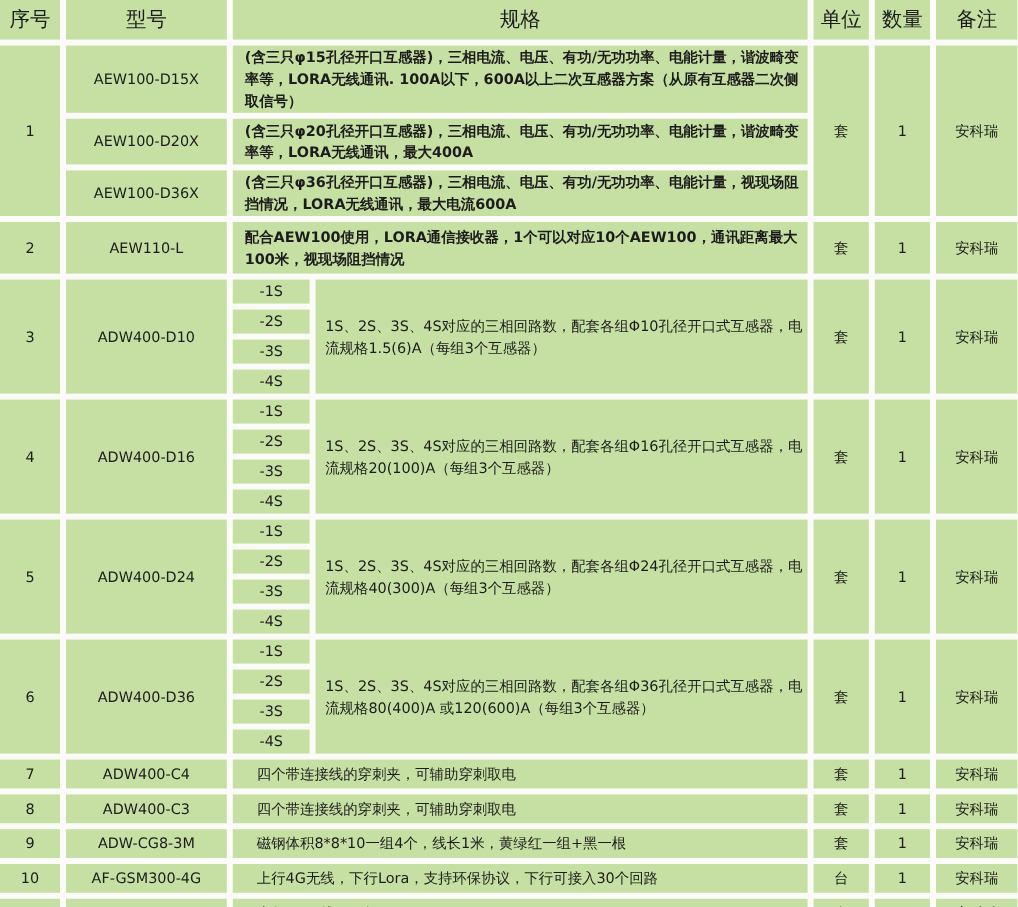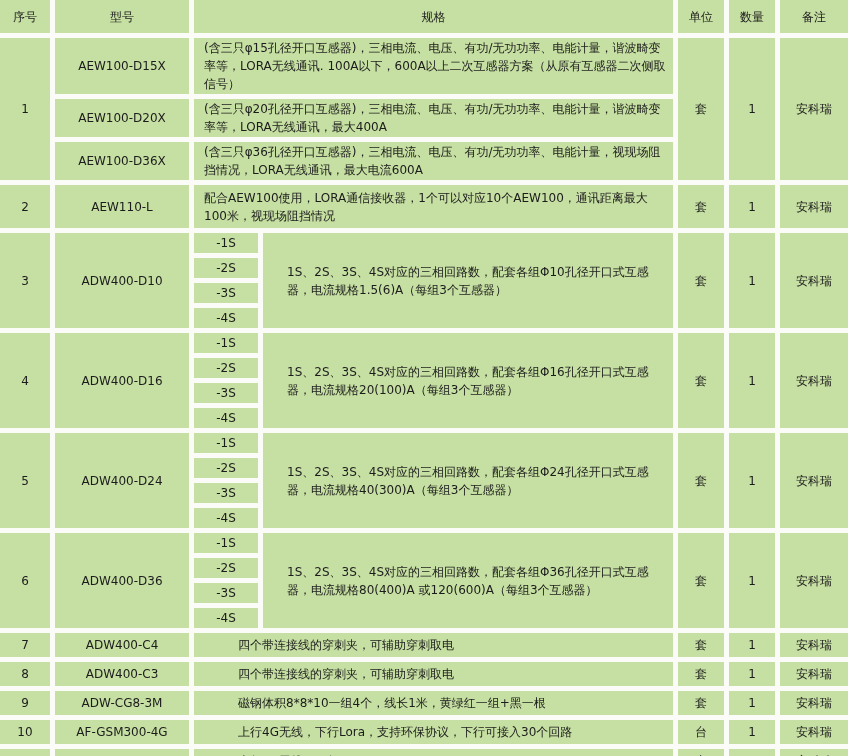--- a/index.html
+++ b/index.html
@@ -16,26 +16,26 @@
     background:#c6dfa2;
     font-family:"DejaVu Sans","Liberation Sans",sans-serif;
     font-size:12px;
     line-height:18px;
     color:#1c1c1c;
     vertical-align:middle;
     padding:1px 4px;
     overflow:hidden;
     font-weight:normal;
   }
-  th{font-size:12px;margin-left:44px;}
+  th{font-size:17px;margin-left:44px;}
   .c{text-align:center;}
   .spec{text-align:left;}
-  .pl10{padding-left:10px;}
-  .pl8{padding-left:24px;}
-  .pl36{padding-left:44px;}
+  .pl10{padding-left:10px;font-weight:bold;}
+  .pl8{padding-left:8px;}
+  .pl36{padding-left:20px;}
   tr.hh{height:33px;}
   tr.h38{height:38px;}
   tr.h43{height:43px;}
   tr.h17{height:17px;}
   tr.h24{height:24px;}
 </style>
 </head>
 <body>
 
 <div class="clip">

